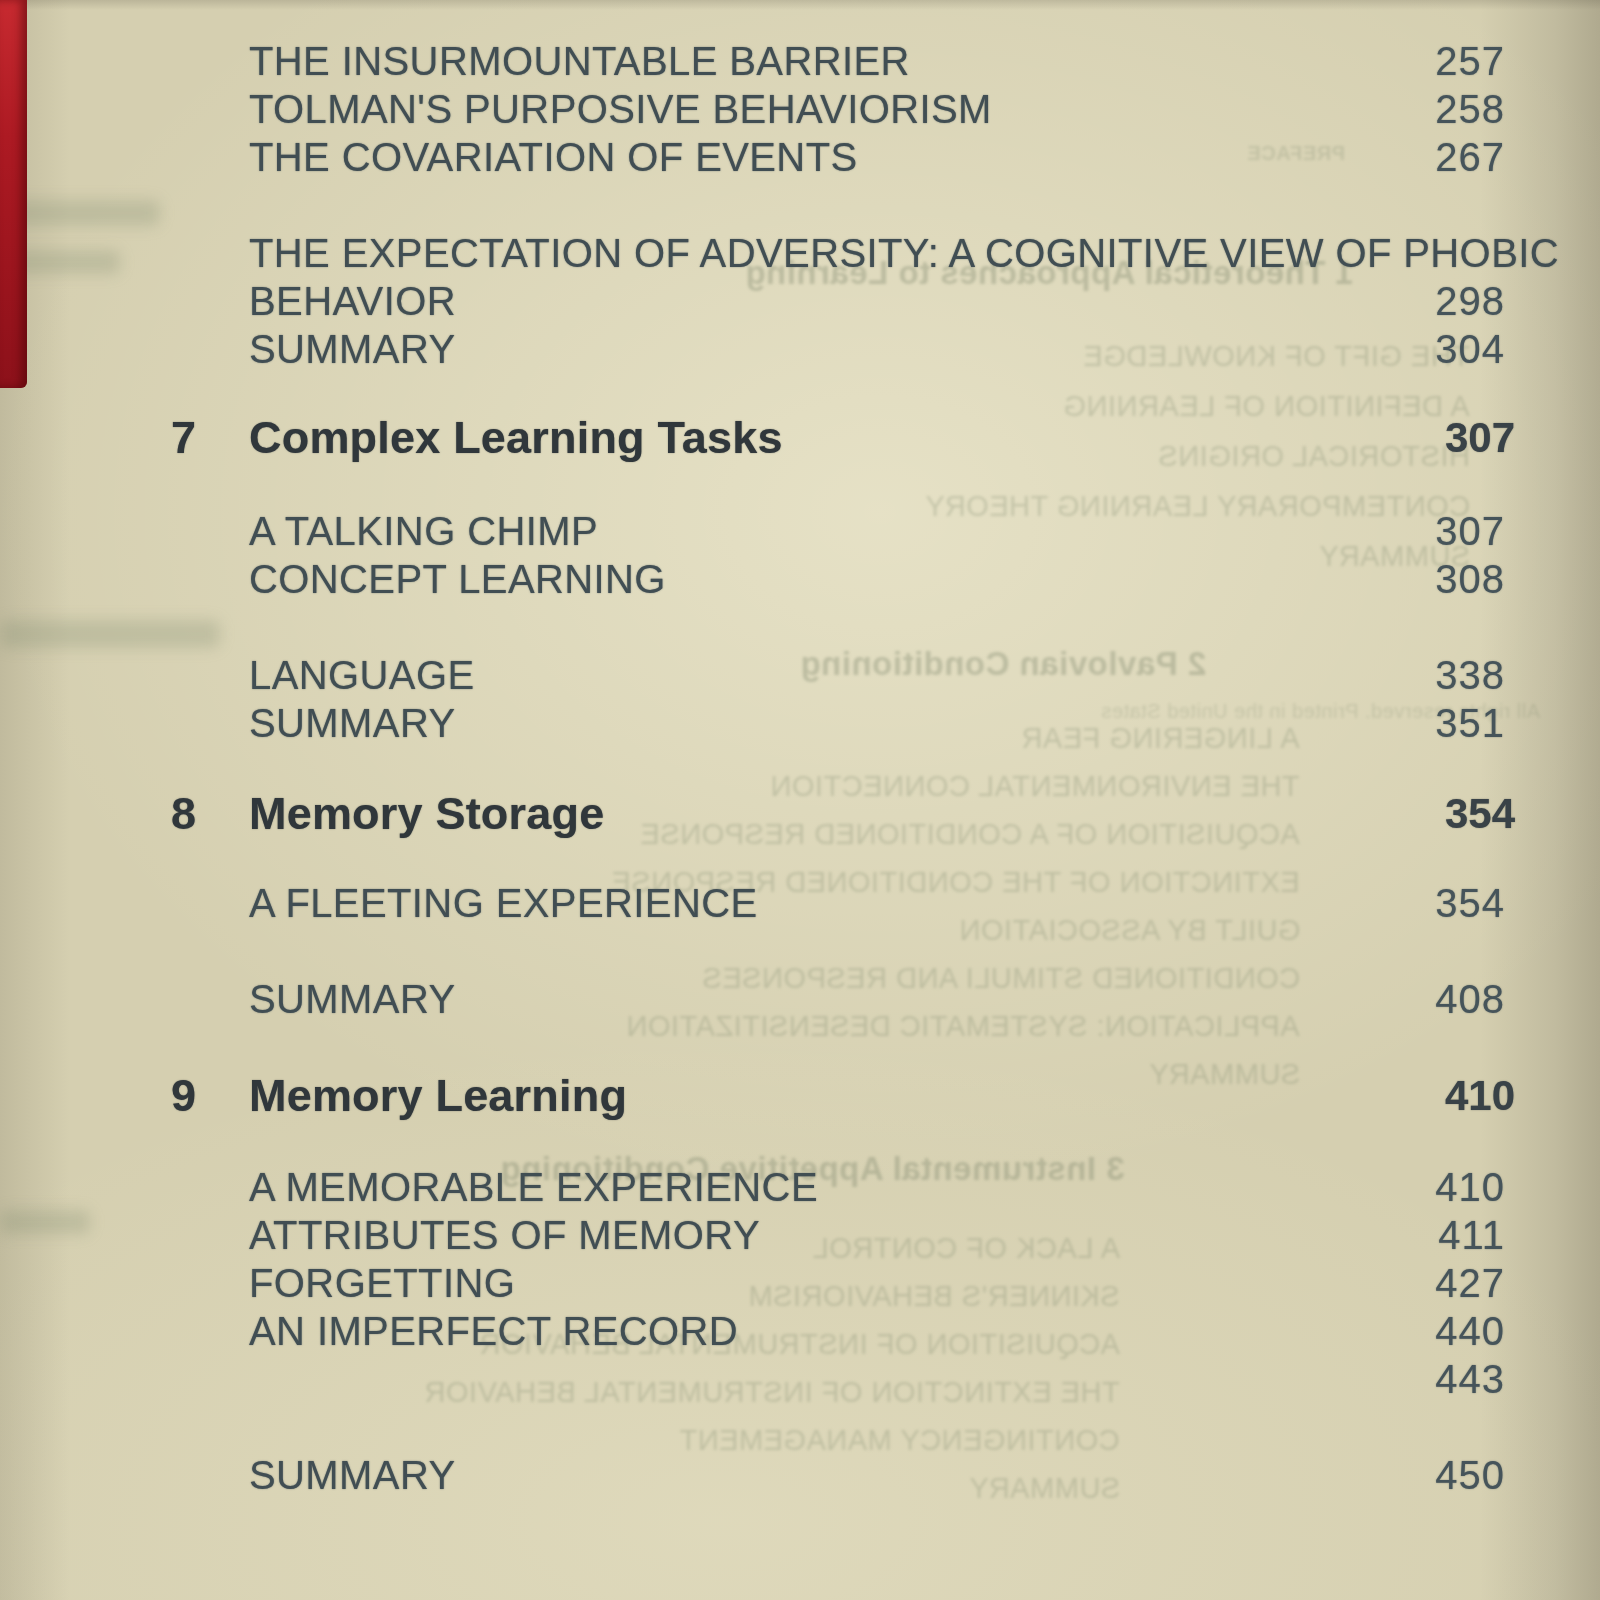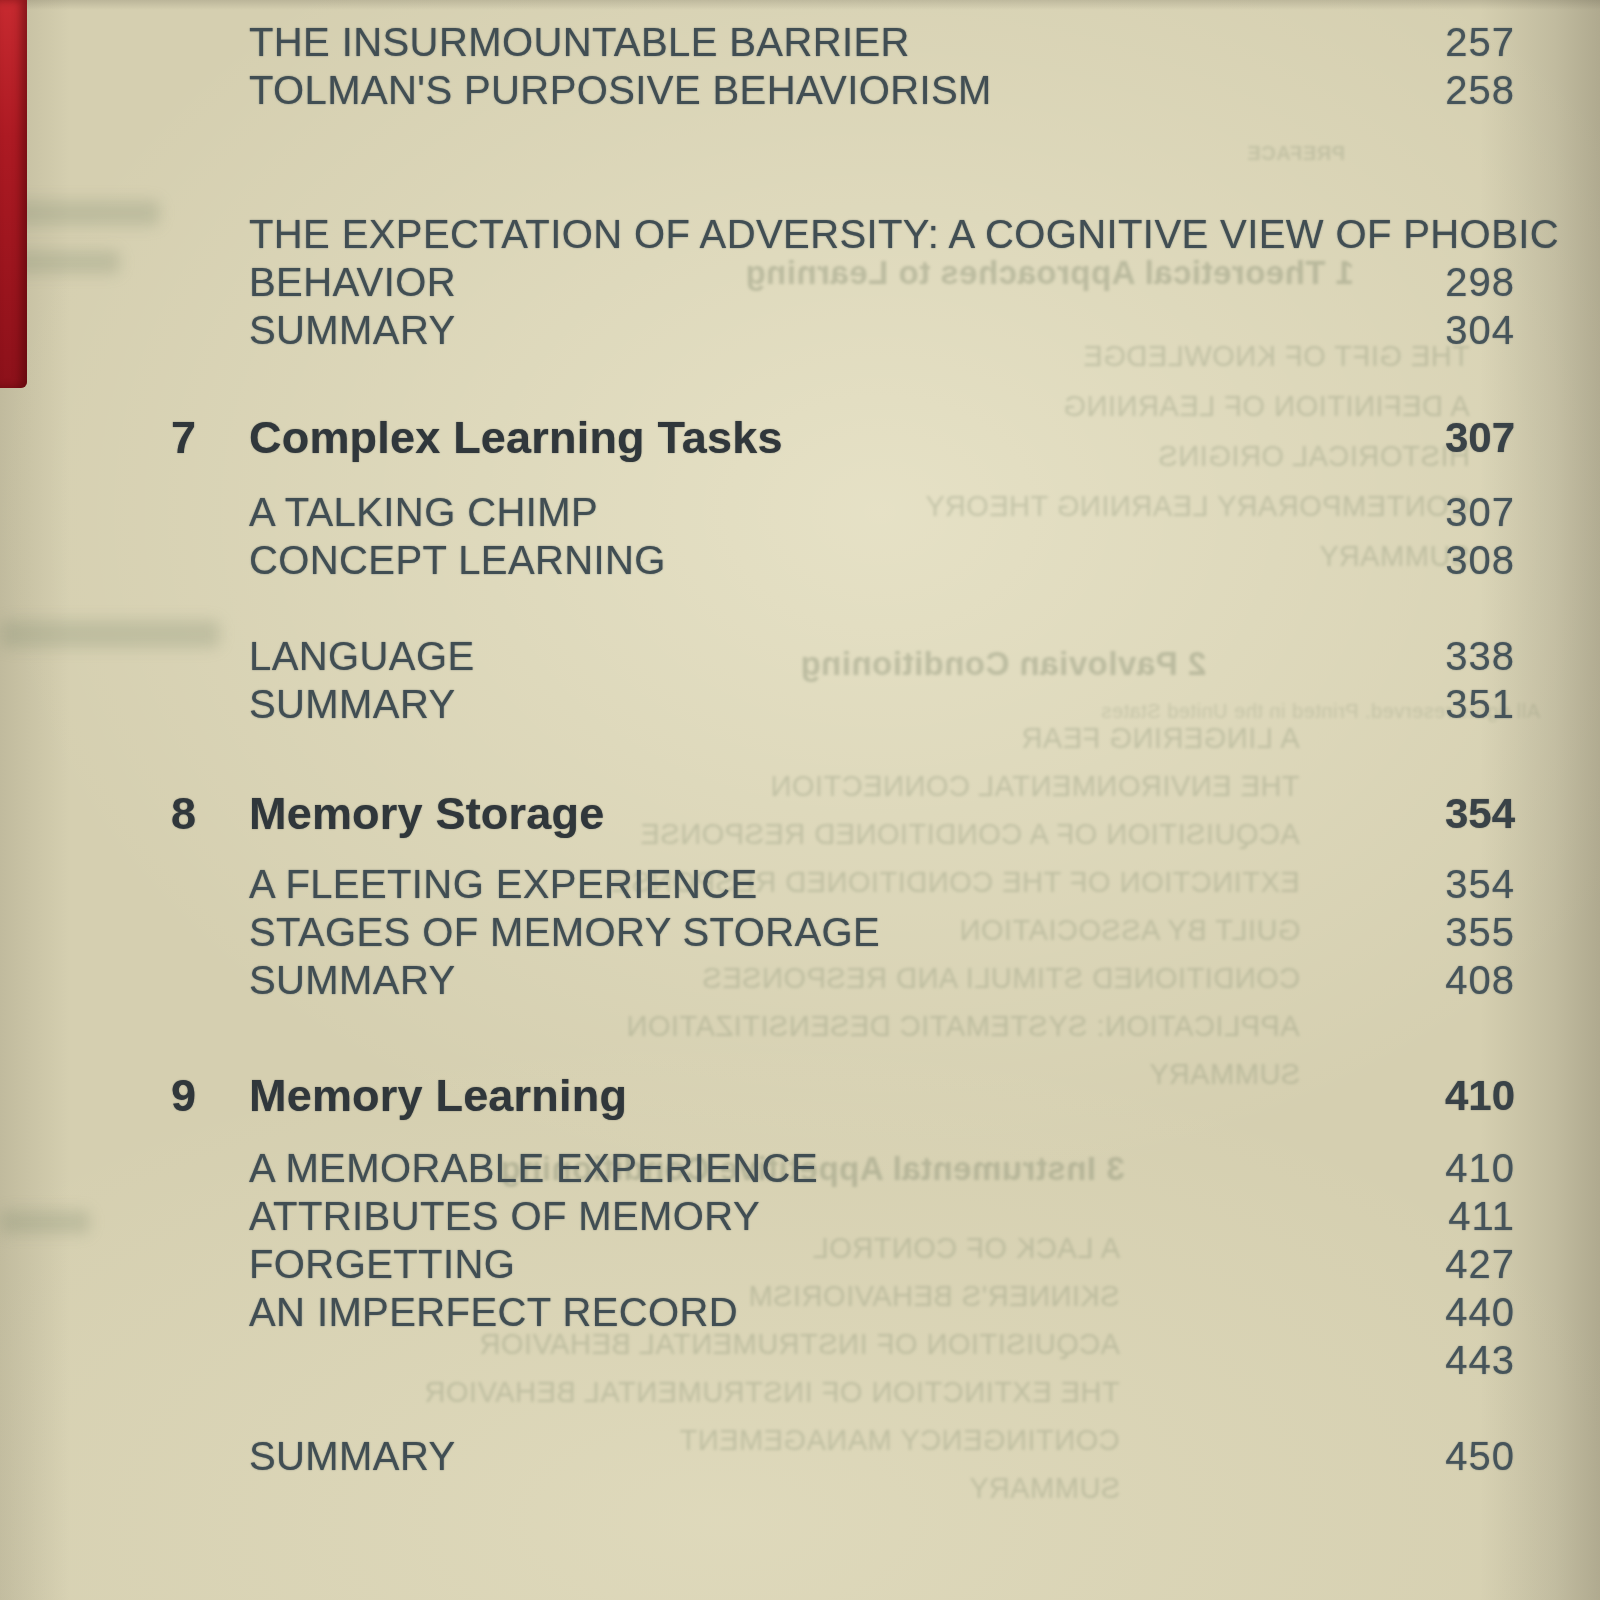--- a/index.html
+++ b/index.html
@@ -19,21 +19,21 @@
       #d5cfb0;
   }
   .red-bar{
     position:absolute;left:0;top:0;width:27px;height:388px;
     background:linear-gradient(to bottom,#c72a30 0%,#ad1a23 35%,#99141d 75%,#8c111a 100%);
     box-shadow:inset -6px 0 8px rgba(60,0,5,0.45);
     border-bottom-right-radius:6px;
   }
   
   .toc{position:absolute;inset:0;color:#414e53;}
-  .row{position:absolute;left:0;right:0;height:48px;line-height:48px;font-size:40px;}
+  .row{position:absolute;left:0;right:10px;height:48px;line-height:48px;font-size:40px;margin-top:19px;}
   .row .lbl{
     position:absolute;left:249px;top:0;white-space:nowrap;letter-spacing:0.4px;
     text-shadow:0 0 1.6px rgba(62,76,82,0.65);
   }
   .row .pg{
     position:absolute;right:85px;top:0;text-align:left;letter-spacing:1px;
     color:#46545a;text-shadow:0 0 1.6px rgba(62,76,82,0.6);
   }
   .chap{position:absolute;left:0;right:0;height:56px;line-height:56px;font-size:45px;font-weight:bold;color:#30373b;}
   .chap .num{position:absolute;left:171px;top:0;text-shadow:0 0 1.4px rgba(44,50,54,0.6);}
@@ -96,20 +96,24 @@
 <div class="toc">
 
   <div class="row" style="top:18px">
       <span class="lbl">THE INSURMOUNTABLE BARRIER</span>
       <span class="pg">257</span>
     </div>
   <div class="row" style="top:66px">
       <span class="lbl">TOLMAN'S PURPOSIVE BEHAVIORISM</span>
       <span class="pg">258</span>
     </div>
+  <div class="row" style="top:114px">
+      <span class="lbl">THE COVARIATION OF EVENTS</span>
+      <span class="pg">267</span>
+    </div>
   <div class="row" style="top:210px">
       <span class="lbl">THE EXPECTATION OF ADVERSITY: A COGNITIVE VIEW OF PHOBIC</span>
       <span class="pg"></span>
     </div>
   <div class="row" style="top:258px">
       <span class="lbl">BEHAVIOR</span>
       <span class="pg">298</span>
     </div>
   <div class="row" style="top:306px">
       <span class="lbl">SUMMARY</span>
@@ -140,24 +144,20 @@
 
   <div class="chap" style="top:786px">
     <span class="num">8</span>
     <span class="ttl">Memory Storage</span>
     <span class="pg">354</span>
   </div>
   <div class="row" style="top:860px">
       <span class="lbl">A FLEETING EXPERIENCE</span>
       <span class="pg">354</span>
     </div>
-  <div class="row" style="top:908px">
-      <span class="lbl">STAGES OF MEMORY STORAGE</span>
-      <span class="pg">355</span>
-    </div>
   <div class="row" style="top:956px">
       <span class="lbl">SUMMARY</span>
       <span class="pg">408</span>
     </div>
 
   <div class="chap" style="top:1068px">
     <span class="num">9</span>
     <span class="ttl">Memory Learning</span>
     <span class="pg">410</span>
   </div>

